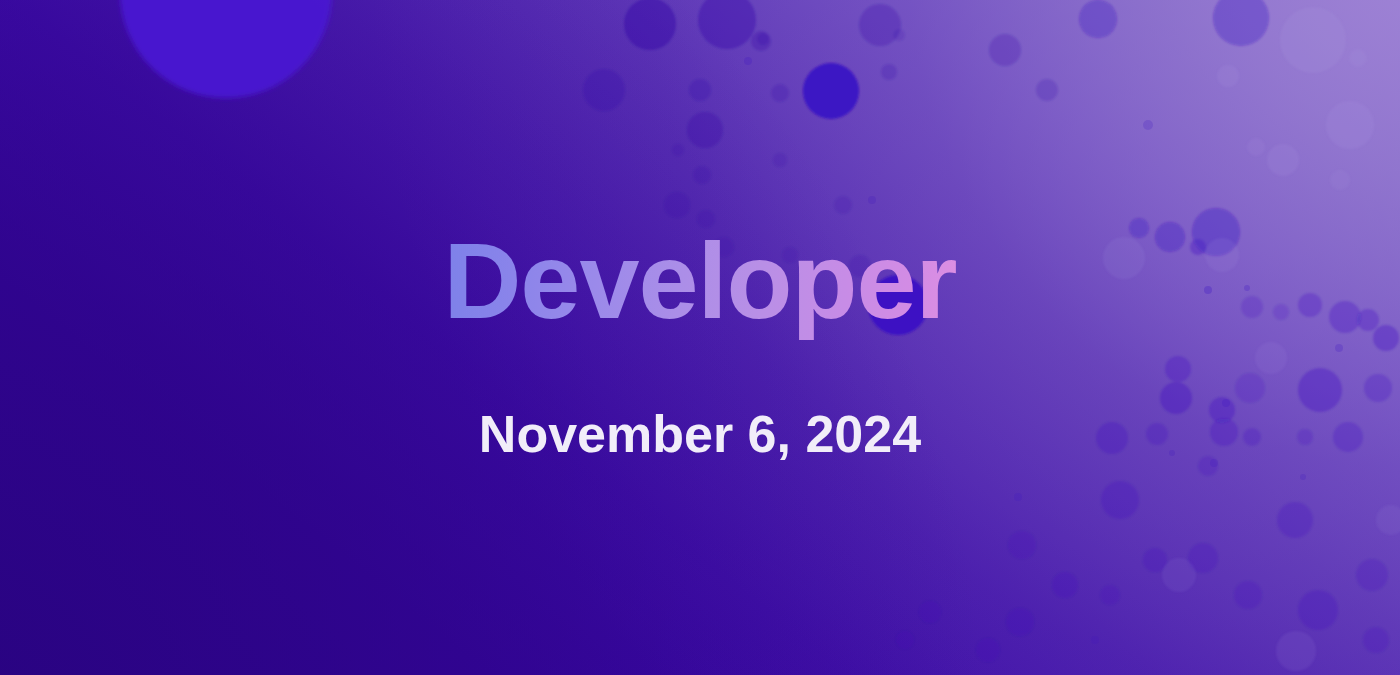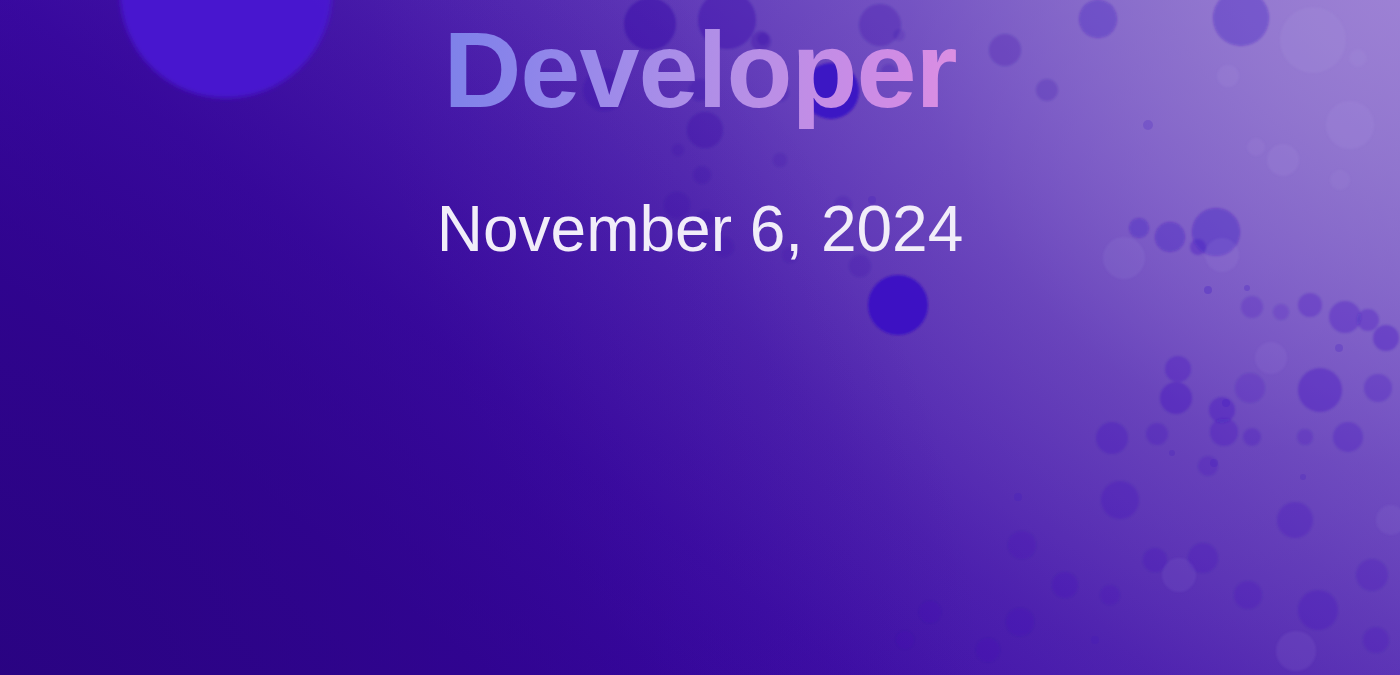--- a/index.html
+++ b/index.html
@@ -76,20 +76,21 @@
     height: 675px;
   }
 
   
   .content {
     position: absolute;
     inset: 0;
     display: flex;
     flex-direction: column;
     align-items: center;
+    justify-content: center;
   }
   .headline {
     margin: 0;
     padding: 0;
     text-align: center;
     font-size: 108px;
     font-weight: 700;
     line-height: 1.3;
     letter-spacing: -1px;
     background-image: linear-gradient(
@@ -112,22 +113,22 @@
     display: block;
     white-space: nowrap;
   }
   .headline .line-1 { margin-bottom: -6px; }
 
   .subhead {
     margin: 0;
     padding: 0;
     margin-top: 58px;
     text-align: center;
-    font-size: 64px;
-    font-weight: 400;
+    font-size: 52px;
+    font-weight: 700;
     letter-spacing: 0px;
     color: #f1edf9;
     white-space: nowrap;
   }
 </style>
 </head>
 <body>
 
 <div id="stage">
 

